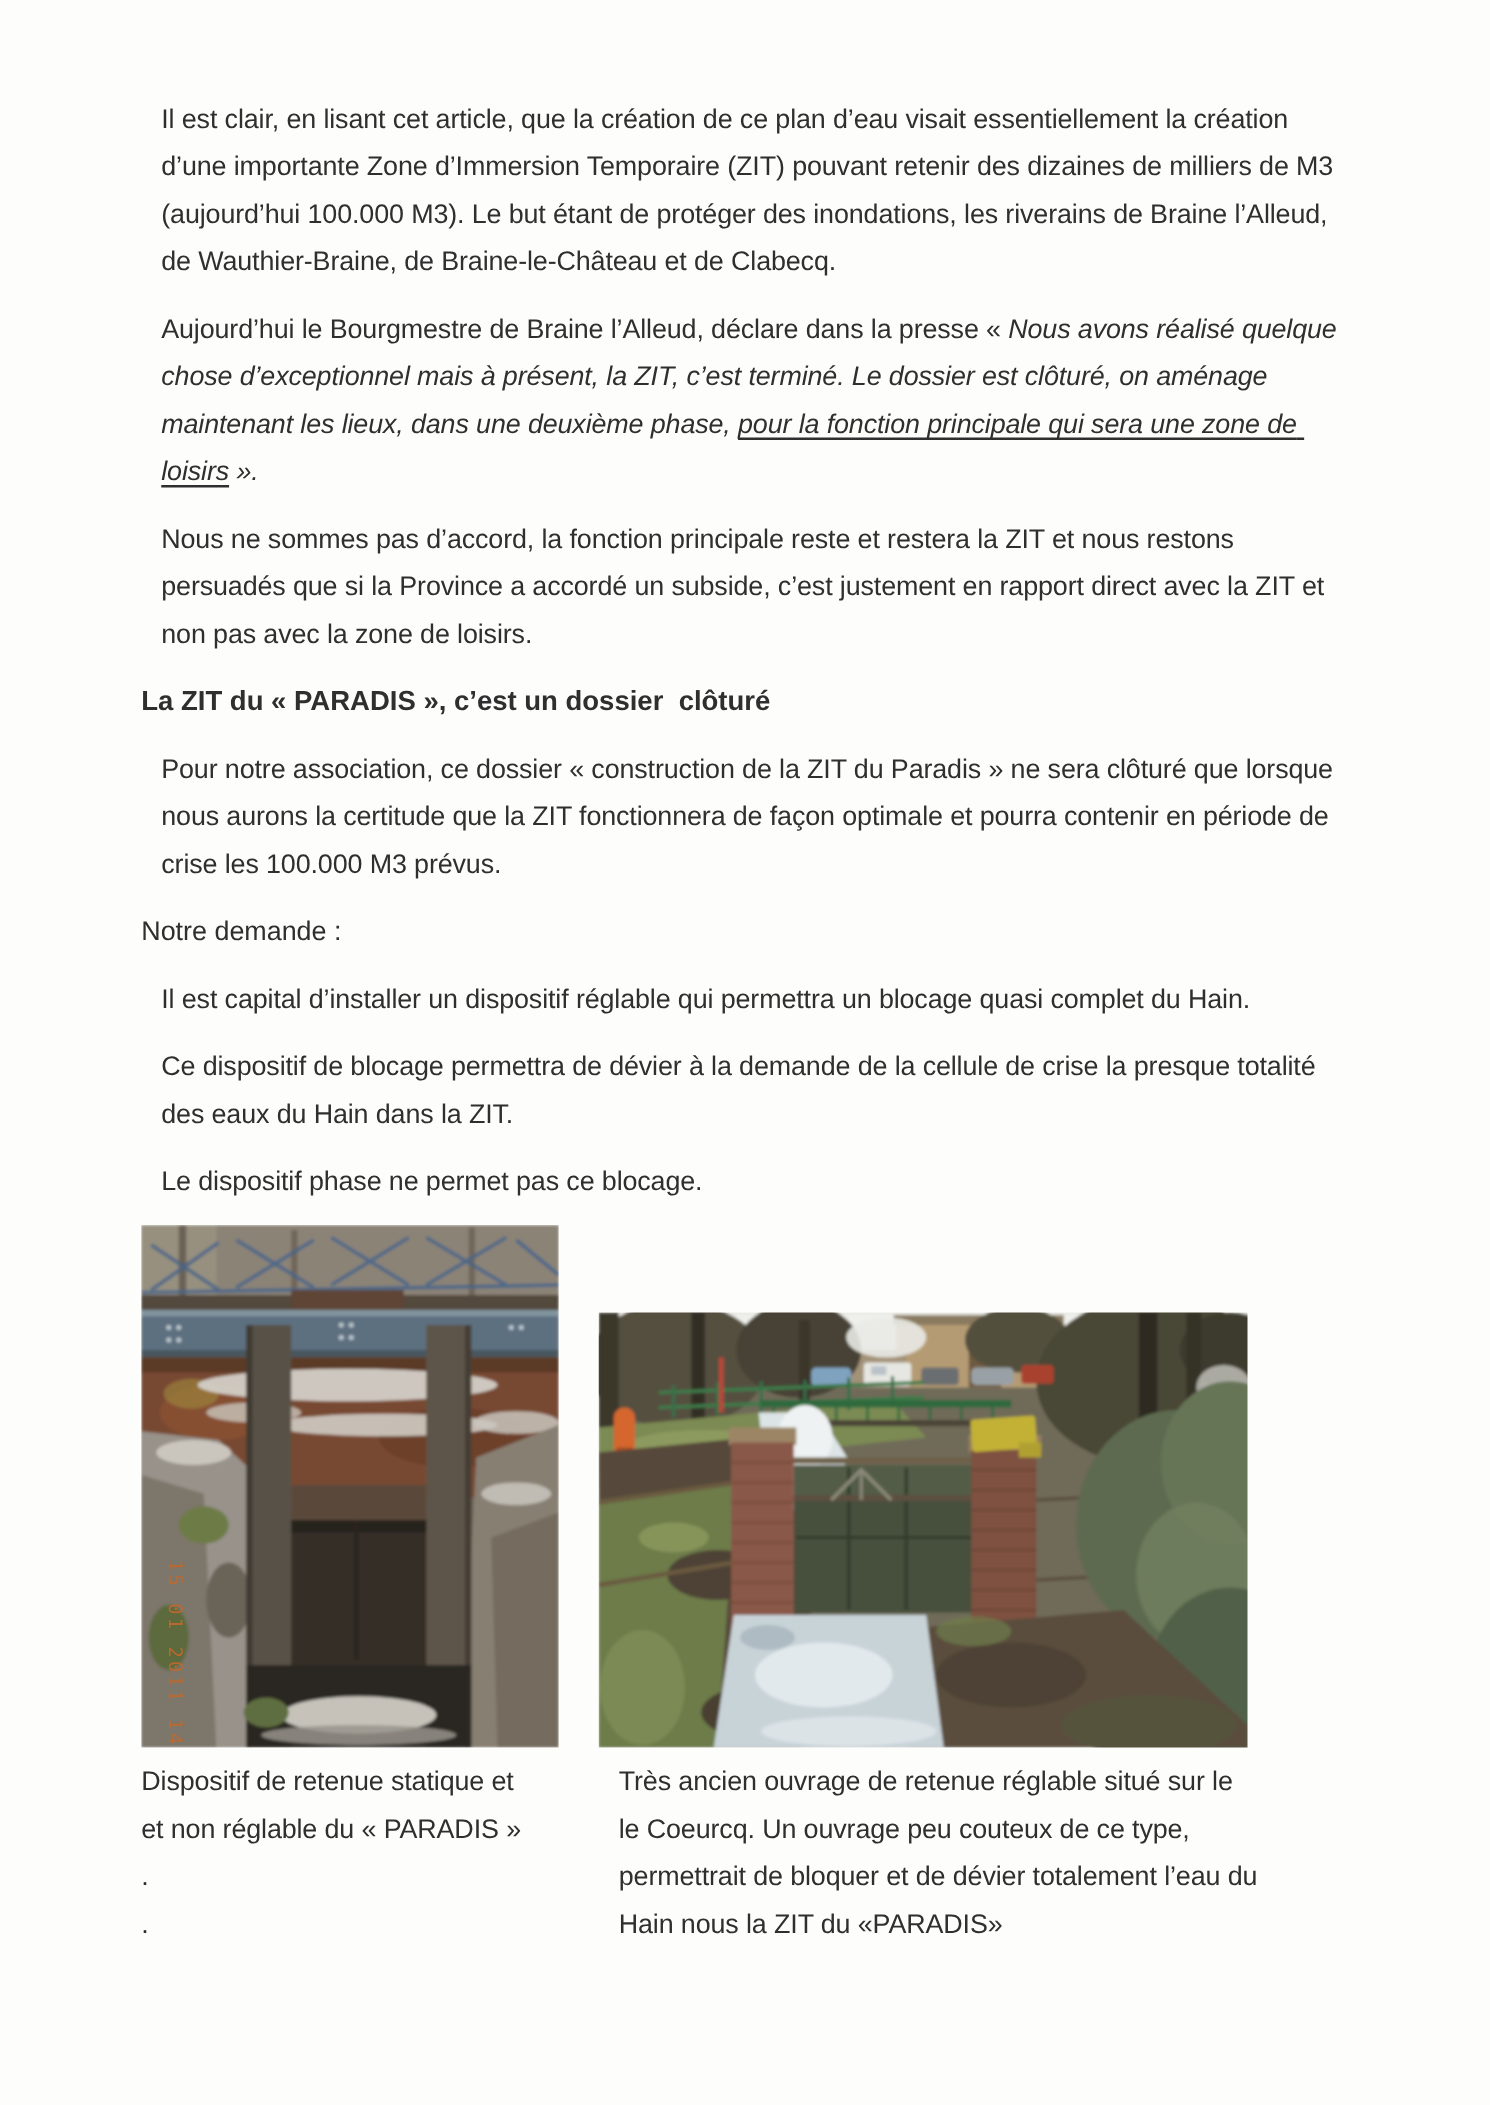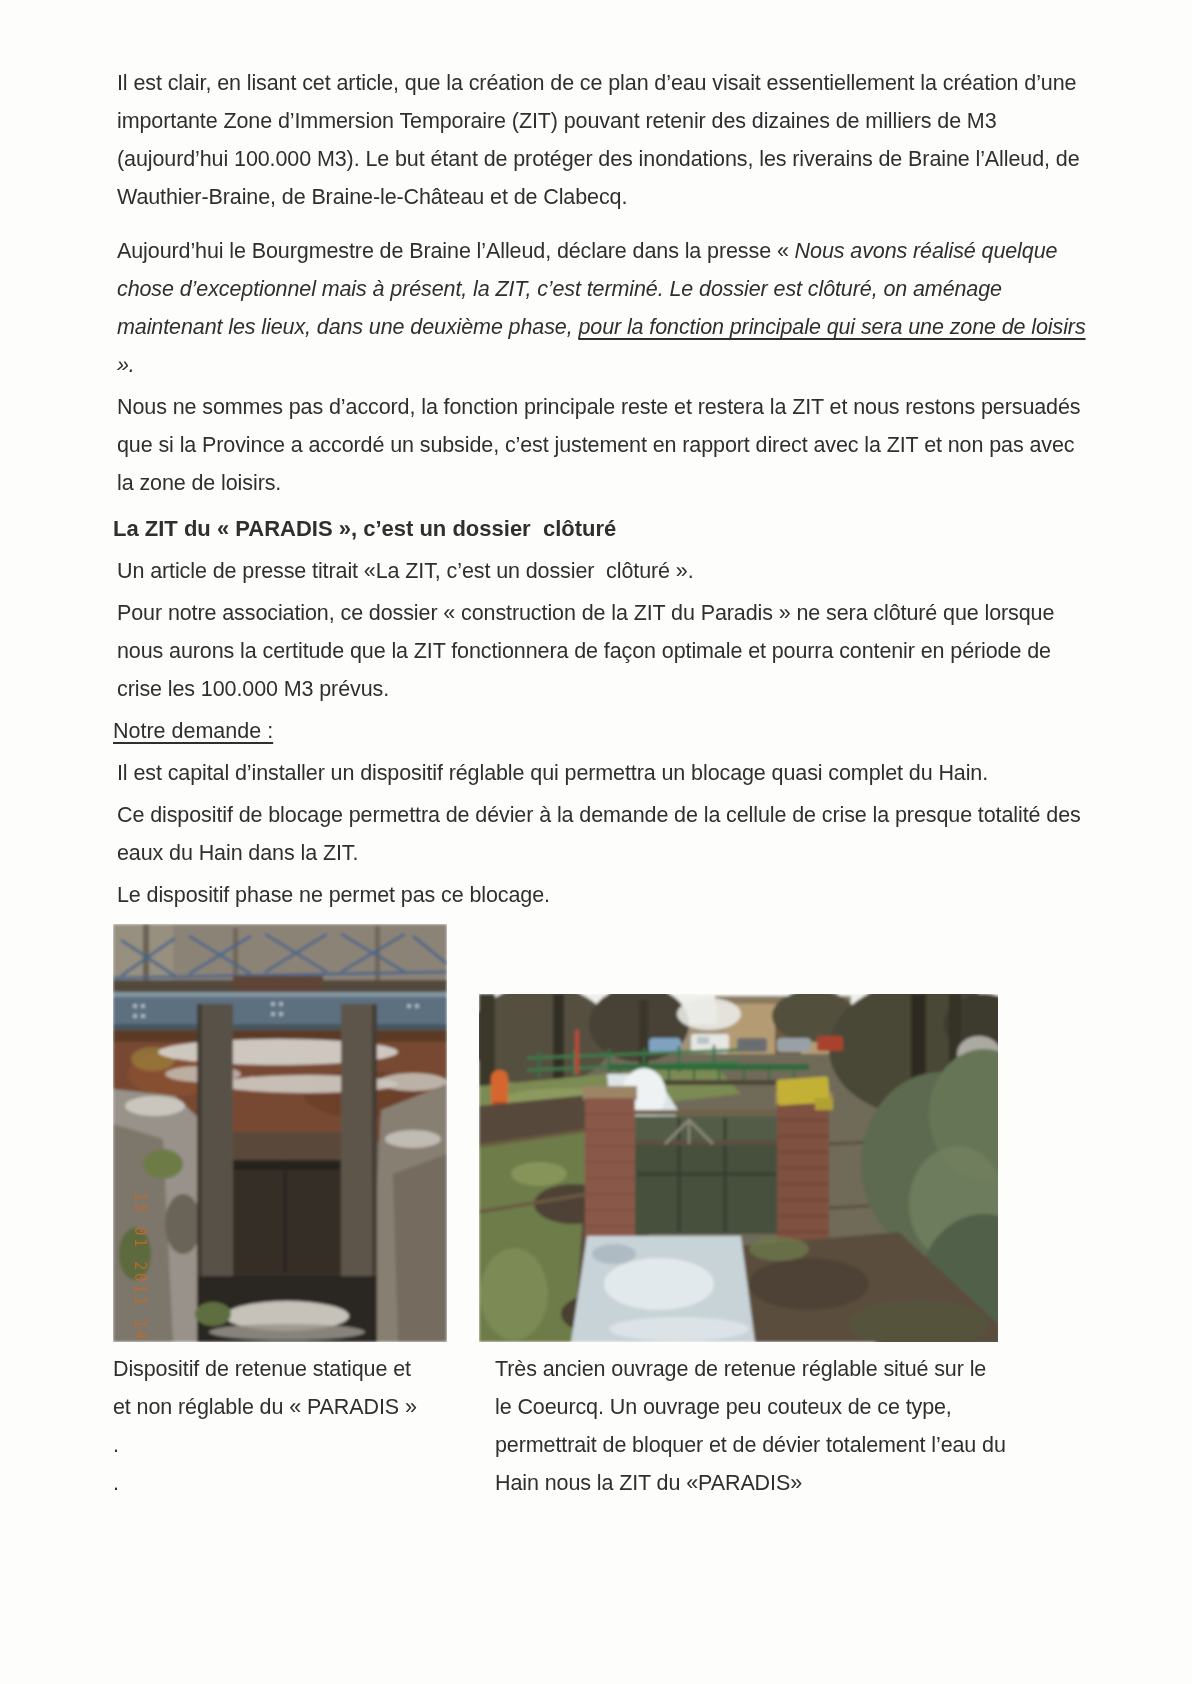--- a/index.html
+++ b/index.html
@@ -5,32 +5,32 @@
   html,body { margin:0; padding:0; background:#ffffff; }
   .page {
     position:relative; width:1192px; height:1684px;
     background:#fdfdfc; overflow:hidden;
     font-family:"Liberation Sans", sans-serif;
     color:#2f2f2f;
   }
   .content { position:absolute; left:113px; top:60px; width:985px; }
   .body-text {
     font-size:21.5px; line-height:38px; letter-spacing:-0.1px;
-    margin:4px; white-space:pre-wrap;
+    margin:16px; white-space:pre-wrap;
   }
   .mb16 { margin-bottom:16px; }
   .heading {
     font-size:22px; font-weight:bold; line-height:38px;
     text-underline-offset:4px;
     margin:8px 0 0 0; white-space:pre-wrap;
   }
   .heading2 { margin-top:38px; }
   .subheading {
     font-size:21.5px; line-height:38px; margin:0;
-    text-decoration:underline; text-underline-offset:4px;
+    text-underline-offset:4px;
     white-space:pre-wrap;
   }
   .q-italic { font-style:italic; }
   .q-underline { font-style:italic; text-decoration:underline; text-underline-offset:4px; }
   .photos-row { display:flex; gap:32px; align-items:flex-start; margin-top:10px; }
   .photo-left-wrap { width:334px; height:418px; }
   .photo-right-wrap { width:519px; height:348px; margin-top:70px; }
   .photo-left-wrap svg, .photo-right-wrap svg { display:block; }
   .captions-row { display:flex; gap:48px; margin-top:8px; }
   .caption-left { width:334px; }
@@ -46,21 +46,20 @@
 <div class="page">
   <div class="content">
 
     <p class="body-text mb16">Il est clair, en lisant cet article, que la création de ce plan d’eau visait essentiellement la création d’une importante Zone d’Immersion Temporaire (ZIT) pouvant retenir des dizaines de milliers de M3 (aujourd’hui 100.000 M3). Le but étant de protéger des inondations, les riverains de Braine l’Alleud, de Wauthier-Braine, de Braine-le-Château et de Clabecq.</p>
 
     <p class="body-text"><span>Aujourd’hui le Bourgmestre de Braine l’Alleud, déclare dans la presse « </span><span class="q-italic">Nous avons réalisé quelque chose d’exceptionnel mais à présent, la ZIT, c’est terminé. Le dossier est clôturé, on aménage maintenant les lieux, dans une deuxième phase, </span><span class="q-underline">pour la fonction principale qui sera une zone de loisirs</span><span class="q-italic"> ».</span></p>
 
     <p class="body-text">Nous ne sommes pas d’accord, la fonction principale reste et restera la ZIT et nous restons persuadés que si la Province a accordé un subside, c’est justement en rapport direct avec la ZIT et non pas avec la zone de loisirs.</p>
 
     <p class="heading">La ZIT du « PARADIS », c’est un dossier  clôturé</p>
-    <p class="body-text">Un article de presse titrait «La ZIT, c’est un dossier  clôturé ».</p>
     <p class="body-text">Pour notre association, ce dossier « construction de la ZIT du Paradis » ne sera clôturé que lorsque nous aurons la certitude que la ZIT fonctionnera de façon optimale et pourra contenir en période de crise les 100.000 M3 prévus.</p>
 
     <p class="subheading">Notre demande :</p>
     <p class="body-text">Il est capital d’installer un dispositif réglable qui permettra un blocage quasi complet du Hain.</p>
     <p class="body-text">Ce dispositif de blocage permettra de dévier à la demande de la cellule de crise la presque totalité des eaux du Hain dans la ZIT.</p>
     <p class="body-text">Le dispositif phase ne permet pas ce blocage.</p>
 
     <div class="photos-row">
 
       <div class="photo-left-wrap">

